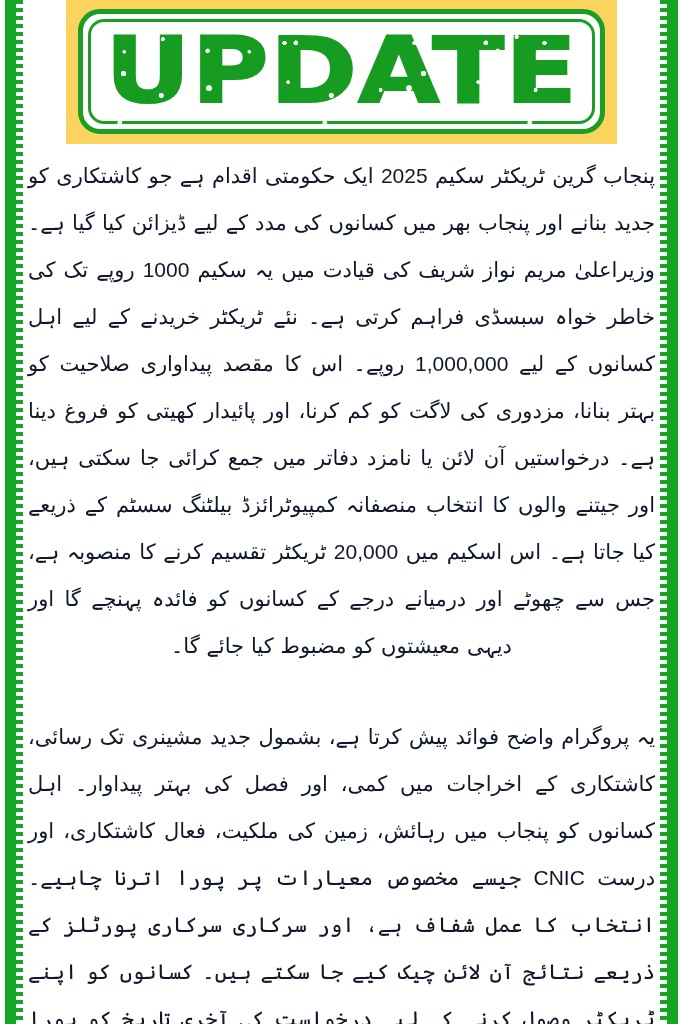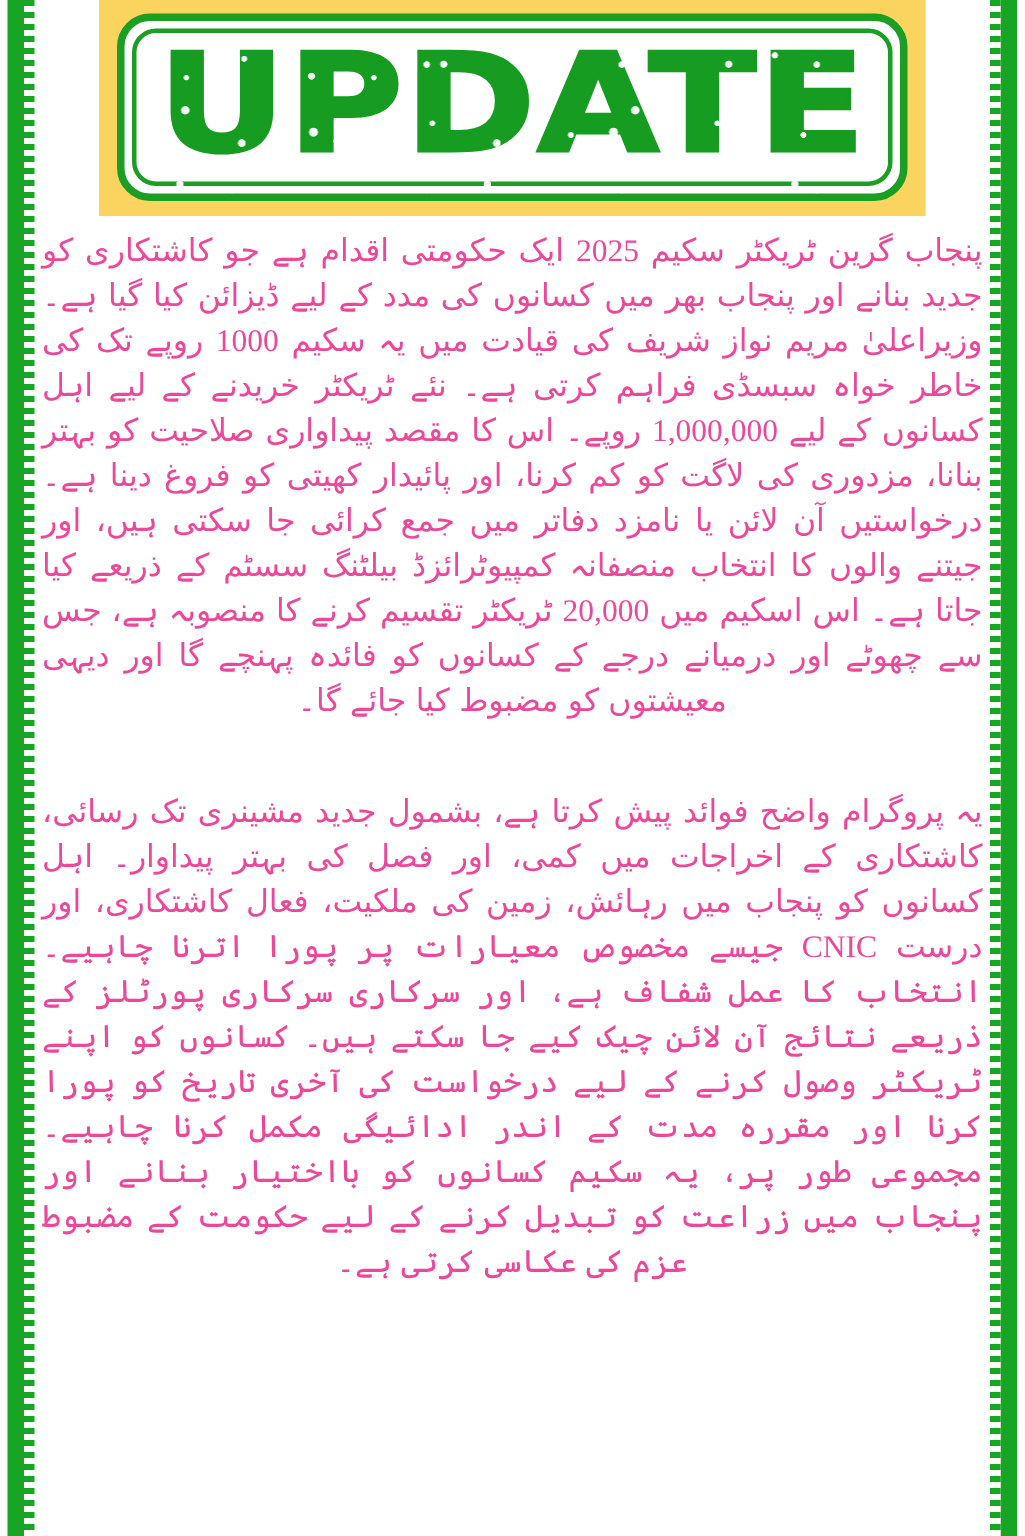--- a/index.html
+++ b/index.html
@@ -136,24 +136,24 @@
   
   .article {
     position: absolute;
     left: 28px;
     right: 28px;
     top: 152px;
     direction: rtl;
   }
 
   .para {
-    font-family: Liberation Serif, serif;
-    color: #ec4899;
+    font-family: Liberation Sans, sans-serif;
+    color: #0f172a;
     font-size: 21px;
-    line-height: 30px;
+    line-height: 47px;
     text-align: justify;
     text-align-last: center;
     direction: rtl;
     unicode-bidi: isolate;
     word-spacing: 1px;
   }
   .para + .para { margin-top: 44px; }
 </style>
 </head>
 <body>

